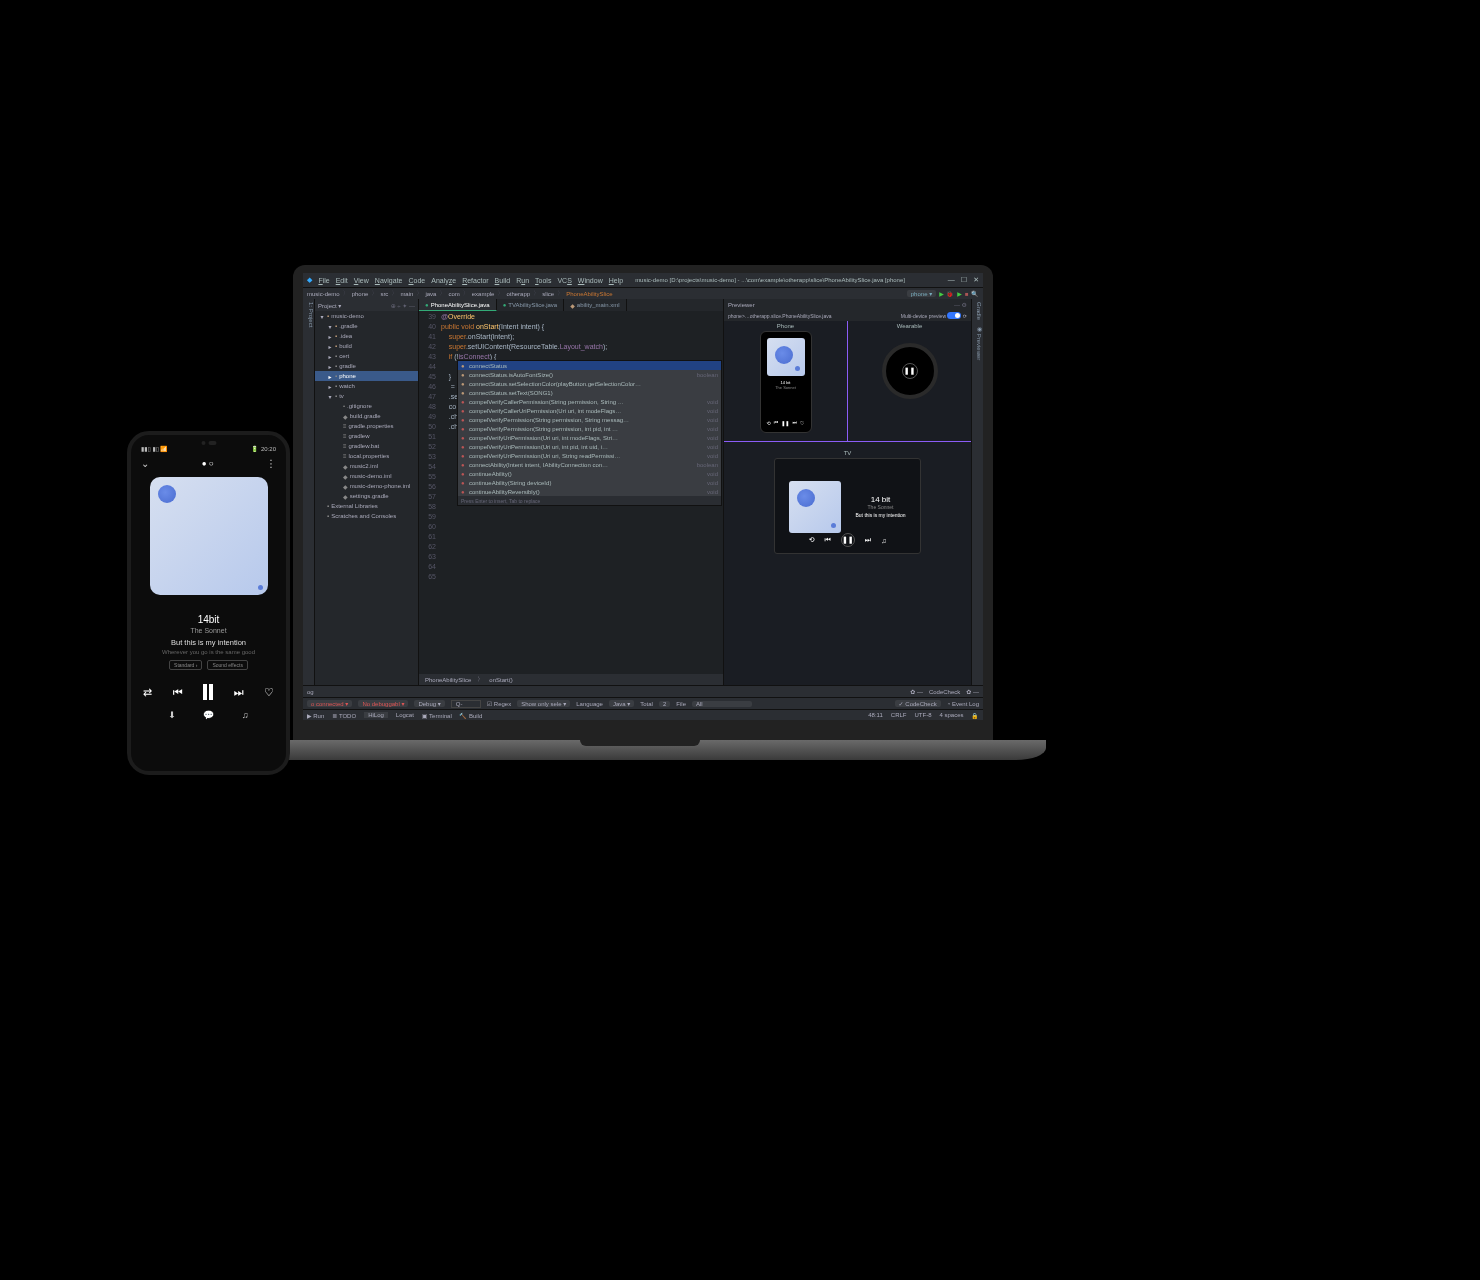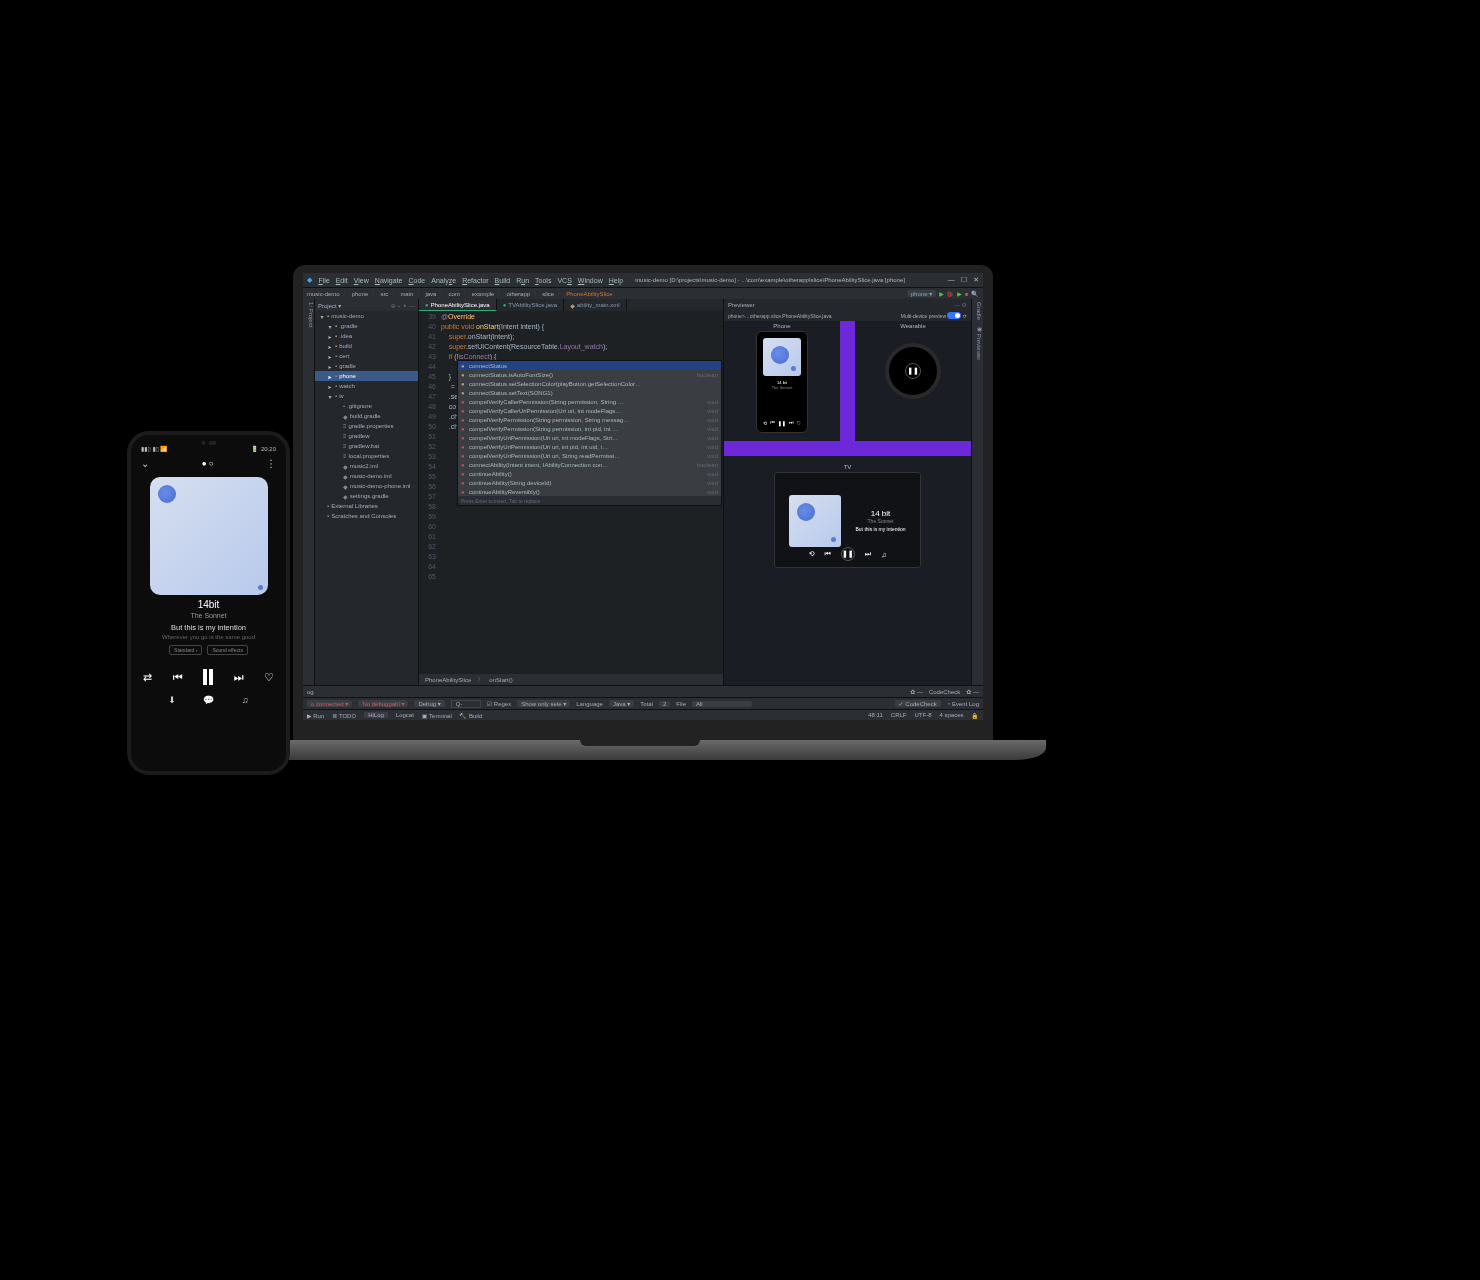--- a/index.html
+++ b/index.html
@@ -55,21 +55,21 @@
 .popup div:first-child{background:#214283}
 .popup .ret{margin-left:auto;color:#667}
 .popup .ic{width:8px;color:#b55}
 .popup .ic.y{color:#b97}
 .bread{height:11px;background:#2b2e33;display:flex;align-items:center;padding:0 6px;font-size:6px;gap:6px}
 
 .preview{width:248px;background:#1a1d23;border-left:1px solid #111;display:flex;flex-direction:column}
 .pv-hd{height:11px;display:flex;align-items:center;justify-content:space-between;padding:0 4px;font-size:6px;background:#24272b}
 .toggle{width:14px;height:7px;border-radius:4px;background:#37f;display:inline-flex;align-items:center;justify-content:flex-end;padding:0 1px}
 .toggle::after{content:'';width:5px;height:5px;background:#fff;border-radius:50%}
-.pv-grid{flex:1;display:grid;grid-template:120px 1fr/1fr 1fr;gap:15px;background:#6d28d9}
+.pv-grid{flex:1;display:grid;grid-template:120px 1fr/1fr 1fr;gap:1px;background:#8b5cf6}
 .pv-cell{background:#1a1d23;display:flex;flex-direction:column;align-items:center}
 .pv-lbl{font-size:6px;color:#abb;padding:2px}
 .insets{width:52px;height:102px;border:1px solid #333;border-radius:6px;background:#000;display:flex;flex-direction:column;align-items:center;padding:4px}
 .art{width:38px;height:38px;border-radius:3px;background:linear-gradient(135deg,#d6dff0,#b7c9ec);position:relative;margin-top:2px}
 .art::before{content:'';position:absolute;width:18px;height:18px;background:radial-gradient(circle at 40% 40%,#6a8ce8,#4a6cd0);border-radius:50%;left:8px;top:8px}
 .art::after{content:'';position:absolute;width:5px;height:5px;background:#5a7cd8;border-radius:50%;right:5px;bottom:5px}
 .mini-ctl{display:flex;gap:3px;margin-top:auto;margin-bottom:2px;color:#fff;font-size:5px;align-items:center}
 .watch{width:56px;height:56px;border-radius:50%;background:#000;border:4px solid #2a2a2a;margin-top:12px;display:flex;align-items:center;justify-content:center}
 .watch-pause{width:16px;height:16px;border:1px solid #555;border-radius:50%;display:flex;align-items:center;justify-content:center;color:#fff;font-size:7px}
 .tvcell{grid-column:1/3;padding:6px}
@@ -88,21 +88,21 @@
 
 
 .phone{position:absolute;left:127px;top:431px;width:163px;height:344px;background:#0c0c0c;border:4px solid #1c1c1c;border-radius:22px;padding:8px 10px;color:#fff;display:flex;flex-direction:column}
 .notch{position:absolute;top:6px;left:50%;transform:translateX(-50%);display:flex;gap:3px;align-items:center}
 .notch .cam{width:4px;height:4px;background:#222;border-radius:50%}
 .pstatus{display:flex;justify-content:space-between;font-size:6px;color:#bbb;margin-top:2px}
 .pnav{display:flex;justify-content:space-between;align-items:center;margin-top:6px;font-size:10px}
 .chev{color:#ccc}
 .dots{color:#ccc}
 .part{width:118px;height:118px;border-radius:10px;margin:8px auto 0}
-.ptitle{text-align:center;margin-top:4px;font-size:10px;font-weight:500}
+.ptitle{text-align:center;margin-top:19px;font-size:10px;font-weight:500}
 .psub{text-align:center;font-size:7px;color:#999;margin-top:2px}
 .psub2{text-align:center;font-size:7.5px;color:#ddd;margin-top:4px}
 .psub3{text-align:center;font-size:6px;color:#666;margin-top:2px}
 .ptags{display:flex;justify-content:center;gap:5px;margin-top:5px}
 .ptag{font-size:5px;border:1px solid #444;border-radius:2px;padding:1px 4px;color:#888}
 .pctl{display:flex;align-items:center;justify-content:space-between;margin-top:14px;padding:0 2px}
 .pctl span{font-size:11px}
 .ppause{font-size:18px;display:flex;gap:2px}
 .ppause::before,.ppause::after{content:'';width:4px;height:16px;background:#fff}
 .putil{display:flex;justify-content:space-evenly;margin-top:10px;font-size:9px;color:#ccc}

